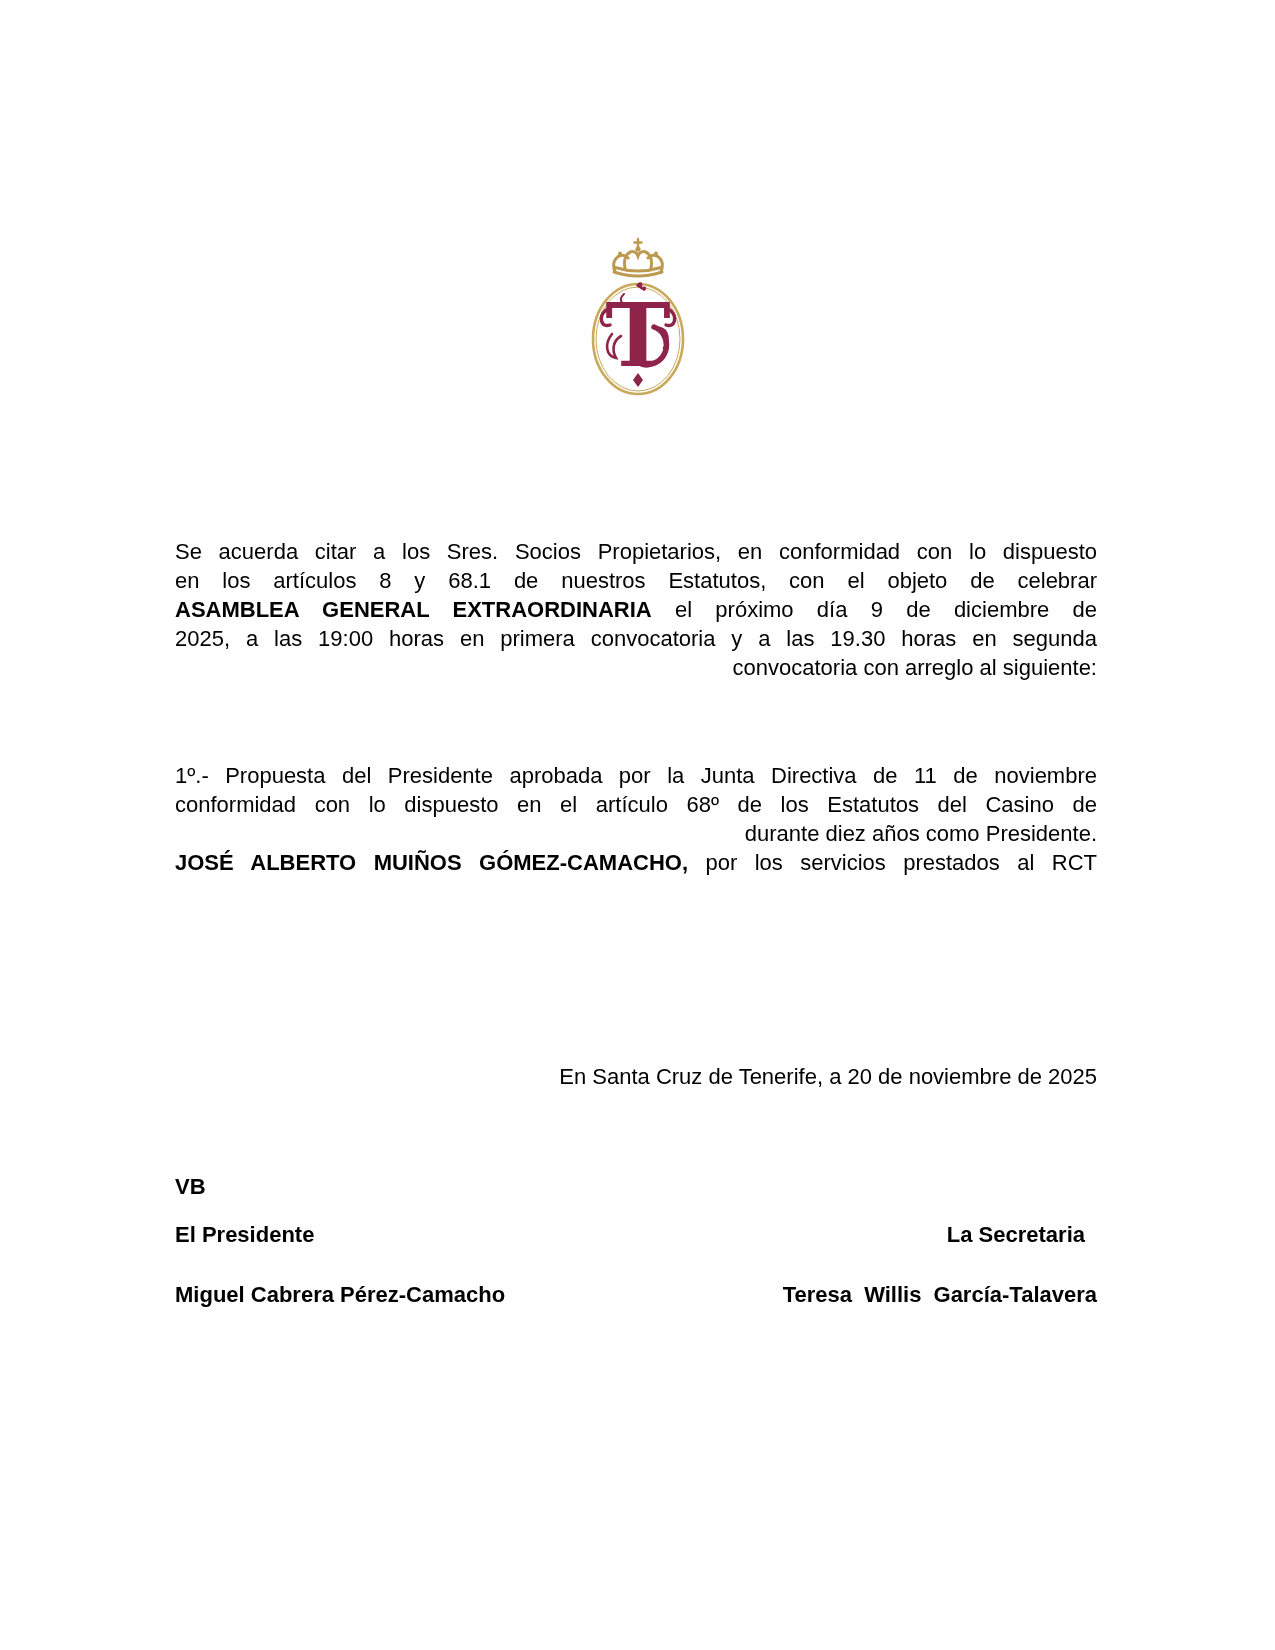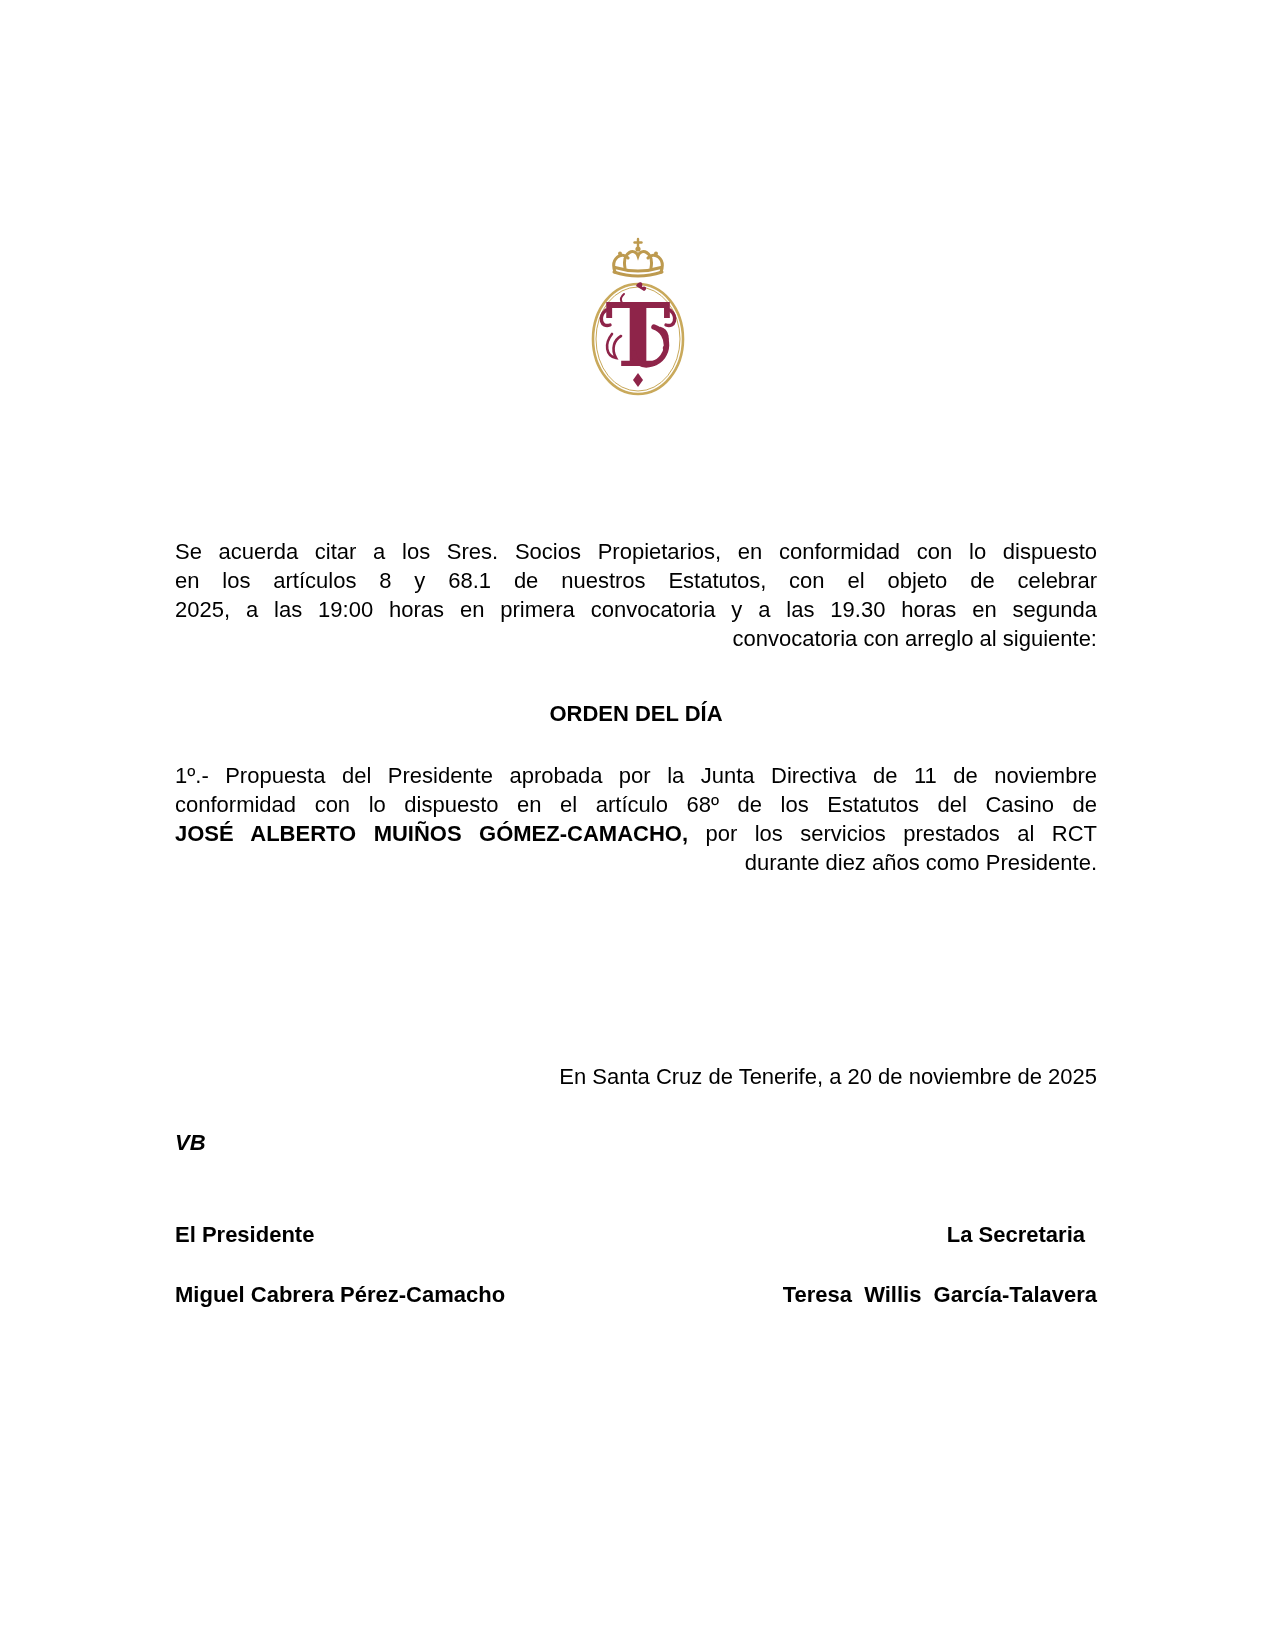--- a/index.html
+++ b/index.html
@@ -36,21 +36,21 @@
     text-align: center;
     font-weight: bold;
     margin: 0;
     font-size: 22px;
     line-height: 29px;
   }
   .para1 { top: 505px; margin-top: 32px; }
   .para2 { top: 761px; }
   .dateline { top: 1018px; text-align: right; margin-top: 44px; }
   .sig { font-weight: bold; }
-  .sig-vb { top: 1128px; font-style: italic; }
+  .sig-vb { top: 1172px; }
   .sig-row { display: flex; justify-content: space-between; }
   .sig-titles { top: 1220px; }
   .sig-titles .right-cell { padding-right: 12px; }
   .sig-names { top: 1280px; }
   .sig-names .right-cell { word-spacing: 6px; }
 </style>
 </head>
 <body>
 
 <div class="page">
@@ -88,31 +88,31 @@
         <path d="M59,54 C61,49 67,49 65,55 C69,53 71,57 67,59 Z"></path>
         <path d="M61,141 l5,7 -5,7 -5,-7 Z"></path>
         <path d="M47,62 C41,67 45,75 51,72" fill="none" stroke-width="2" stroke-linecap="round" stroke="#8E2449"></path>
       </g>
     </svg>
   </div>
 
   <div class="abs textblock para para1">
       <div class="line just"><span>Se acuerda citar a los Sres. Socios Propietarios, en conformidad con lo dispuesto</span></div>
       <div class="line just"><span>en los artículos 8 y 68.1 de nuestros Estatutos, con el objeto de celebrar</span></div>
+      <div class="line just"><b>ASAMBLEA GENERAL EXTRAORDINARIA</b><span> el próximo día 9 de diciembre de</span></div>
       <div class="line just"><span>2025, a las 19:00 horas en primera convocatoria y a las 19.30 horas en segunda</span></div>
       <div class="line nojust"><span>convocatoria con arreglo al siguiente:</span></div>
     </div>
 
-  <h2 class="abs textblock heading">ORDEN DEL DÍA</h2>
 
   <div class="abs textblock para para2">
       <div class="line just"><span>1º.- Propuesta del Presidente aprobada por la Junta Directiva de 11 de noviembre</span></div>
       <div class="line just"><span>conformidad con lo dispuesto en el artículo 68º de los Estatutos del Casino de</span></div>
+      <div class="line nojust"><span>durante diez años como Presidente.</span></div>
       <div class="line just"><b>JOSÉ ALBERTO MUIÑOS GÓMEZ-CAMACHO,</b><span> por los servicios prestados al RCT</span></div>
-      <div class="line nojust"><span>durante diez años como Presidente.</span></div>
     </div>
 
   <div class="abs textblock dateline">En Santa Cruz de Tenerife, a 20 de noviembre de 2025</div>
 
   <div class="abs textblock sig sig-vb">VB</div>
 
   <div class="abs textblock sig sig-row sig-names">
     <div class="left-cell">Miguel Cabrera Pérez-Camacho</div>
     <div class="right-cell">Teresa Willis García-Talavera</div>
   </div>

